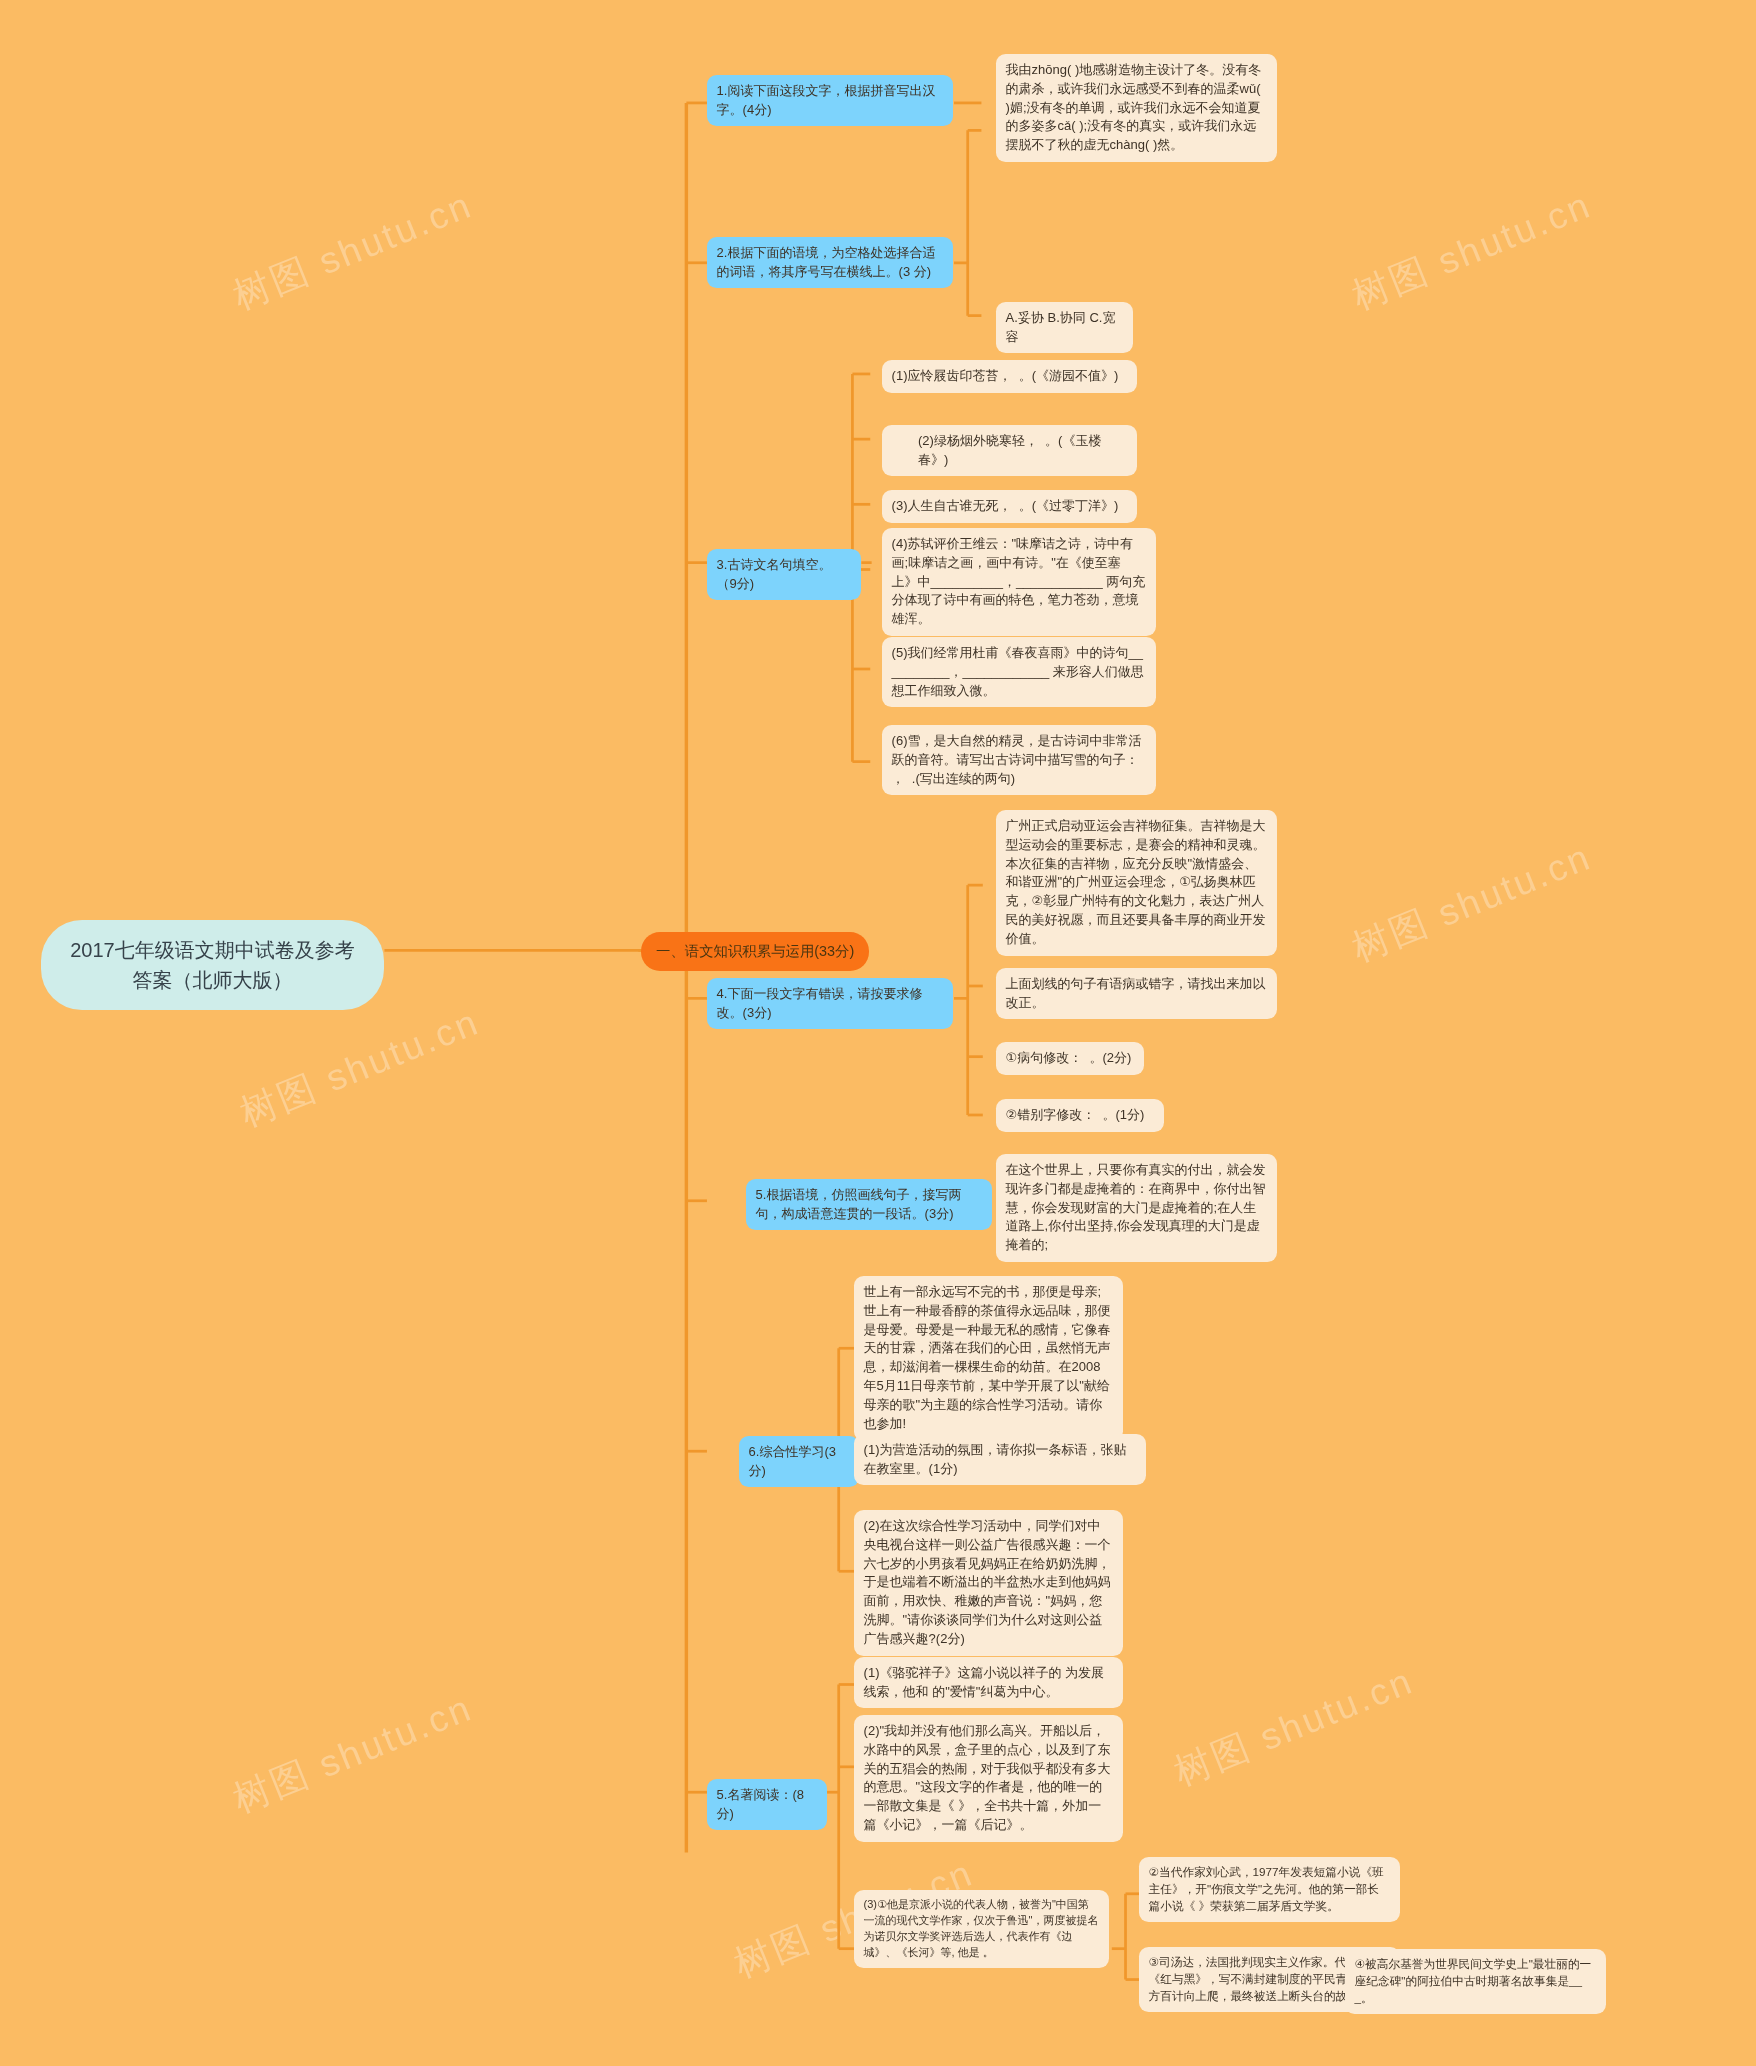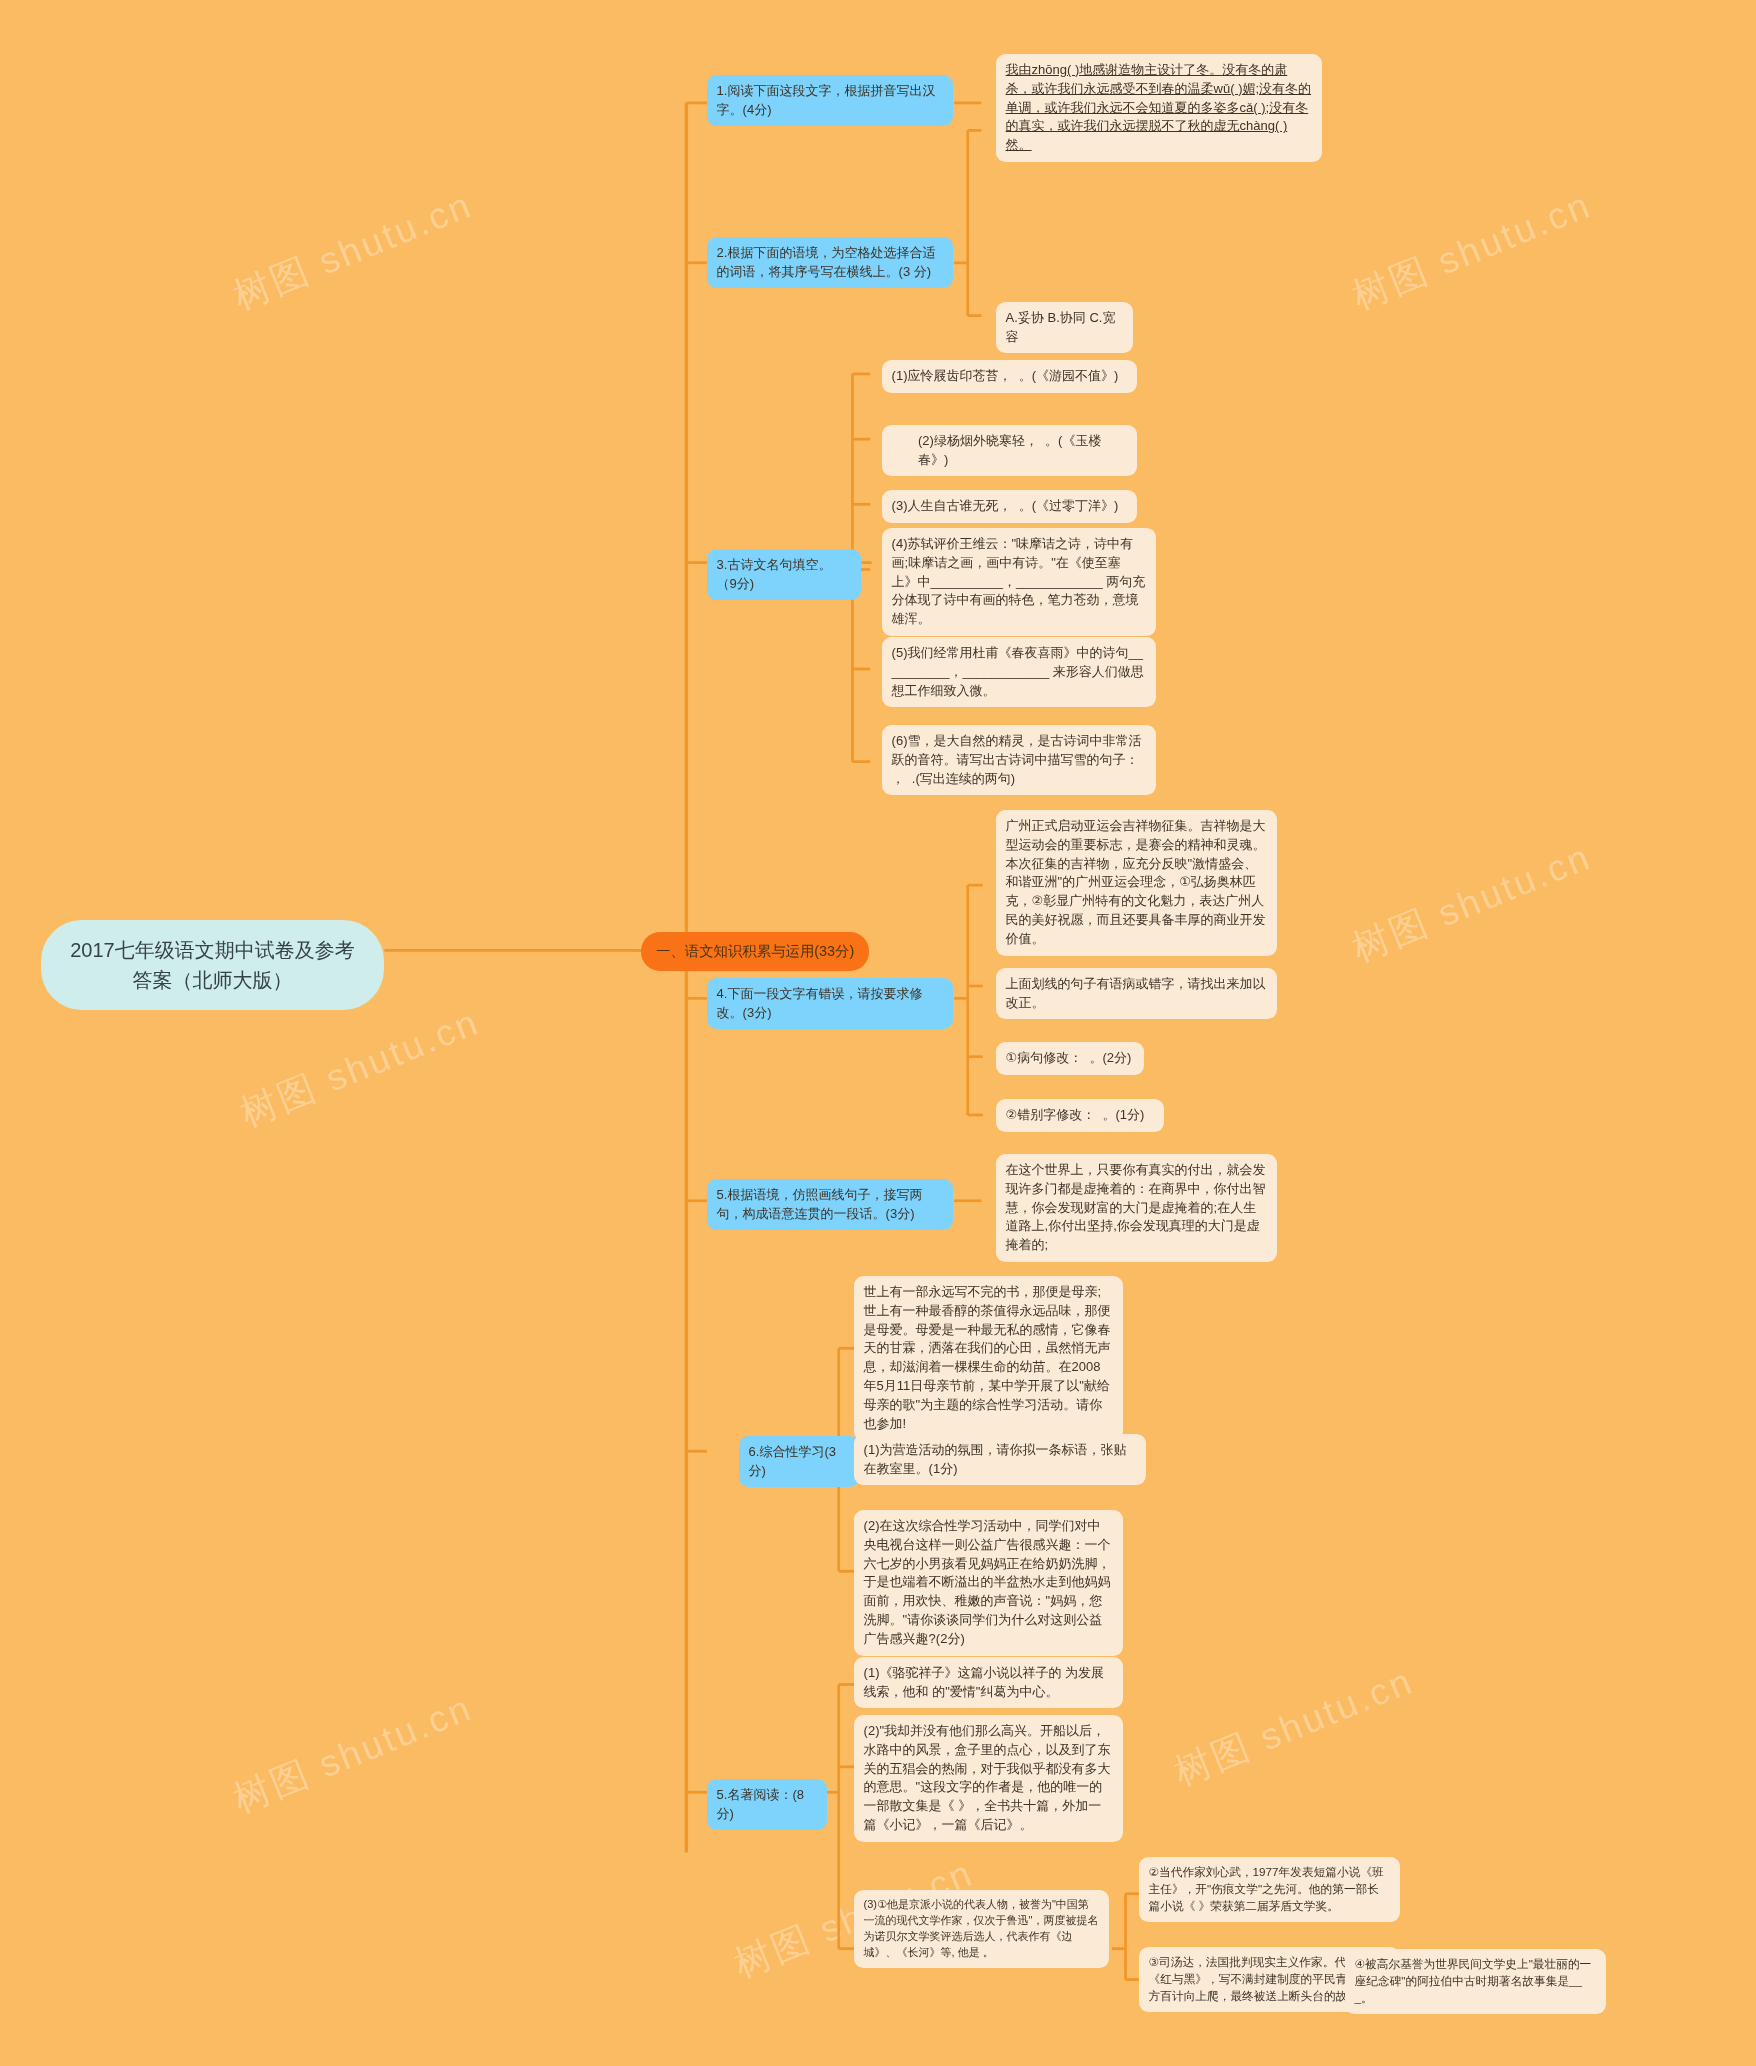--- a/index.html
+++ b/index.html
@@ -139,40 +139,40 @@
 
       <path d="M1900,2885 H 1960"></path>
     </g>
   </svg>
 
   <div class="node root" style="left:41px; top:920px; width:343px;">2017七年级语文期中试卷及参考答案（北师大版）</div>
 
   <div class="node lvl1" style="left:806px; top:932px; transform:translateX(-165px);">一、语文知识积累与运用(33分)</div>
 
   <div class="node lvl2" style="left:707px; top:75px; width:246px;">1.阅读下面这段文字，根据拼音写出汉字。(4分)</div>
-  <div class="node lvl3" style="left:996px; top:54px; width:326px;text-decoration:underline;">我由zhōng( )地感谢造物主设计了冬。没有冬的肃杀，或许我们永远感受不到春的温柔wǔ( )媚;没有冬的单调，或许我们永远不会知道夏的多姿多cǎ( );没有冬的真实，或许我们永远摆脱不了秋的虚无chàng( )然。</div>
+  <div class="node lvl3" style="left:996px; top:54px; width:281px;">我由zhōng( )地感谢造物主设计了冬。没有冬的肃杀，或许我们永远感受不到春的温柔wǔ( )媚;没有冬的单调，或许我们永远不会知道夏的多姿多cǎ( );没有冬的真实，或许我们永远摆脱不了秋的虚无chàng( )然。</div>
 
   <div class="node lvl2" style="left:707px; top:237px; width:246px;">2.根据下面的语境，为空格处选择合适的词语，将其序号写在横线上。(3 分)</div>
   <div class="node lvl3" style="left:996px; top:302px; width:137px;">A.妥协 B.协同 C.宽容</div>
 
   <div class="node lvl2" style="left:707px; top:549px; width:154px;">3.古诗文名句填空。（9分)</div>
   <div class="node lvl3" style="left:882px; top:360px; width:255px;">(1)应怜屐齿印苍苔，  。(《游园不值》)</div>
   <div class="node lvl3" style="left:882px; top:425px; width:255px;padding-left:36px;">(2)绿杨烟外晓寒轻，  。(《玉楼春》)</div>
   <div class="node lvl3" style="left:882px; top:490px; width:255px;">(3)人生自古谁无死，  。(《过零丁洋》)</div>
   <div class="node lvl3" style="left:882px; top:528px; width:274px;">(4)苏轼评价王维云："味摩诘之诗，诗中有画;味摩诘之画，画中有诗。"在《使至塞上》中__________，____________ 两句充分体现了诗中有画的特色，笔力苍劲，意境雄浑。</div>
   <div class="node lvl3" style="left:882px; top:637px; width:274px;">(5)我们经常用杜甫《春夜喜雨》中的诗句__________，____________ 来形容人们做思想工作细致入微。</div>
   <div class="node lvl3" style="left:882px; top:725px; width:274px;">(6)雪，是大自然的精灵，是古诗词中非常活跃的音符。请写出古诗词中描写雪的句子：  ，  .(写出连续的两句)</div>
 
   <div class="node lvl2" style="left:707px; top:978px; width:246px;">4.下面一段文字有错误，请按要求修改。(3分)</div>
   <div class="node lvl3" style="left:996px; top:810px; width:281px;">广州正式启动亚运会吉祥物征集。吉祥物是大型运动会的重要标志，是赛会的精神和灵魂。本次征集的吉祥物，应充分反映"激情盛会、和谐亚洲"的广州亚运会理念，①弘扬奥林匹克，②彰显广州特有的文化魁力，表达广州人民的美好祝愿，而且还要具备丰厚的商业开发价值。</div>
   <div class="node lvl3" style="left:996px; top:968px; width:281px;">上面划线的句子有语病或错字，请找出来加以改正。</div>
   <div class="node lvl3" style="left:996px; top:1042px; width:148px;">①病句修改：  。(2分)</div>
   <div class="node lvl3" style="left:996px; top:1099px; width:168px;">②错别字修改：  。(1分)</div>
 
-  <div class="node lvl2" style="left:707px; top:1179px; width:246px;">5.根据语境，仿照画线句子，接写两句，构成语意连贯的一段话。(3分)</div>
+  <div class="node lvl2" style="left:746px; top:1179px; width:246px;">5.根据语境，仿照画线句子，接写两句，构成语意连贯的一段话。(3分)</div>
   <div class="node lvl3" style="left:996px; top:1154px; width:281px;">在这个世界上，只要你有真实的付出，就会发现许多门都是虚掩着的：在商界中，你付出智慧，你会发现财富的大门是虚掩着的;在人生道路上,你付出坚持,你会发现真理的大门是虚掩着的;</div>
 
   <div class="node lvl2" style="left:707px; top:1436px; width:120px;margin-left:32px;">6.综合性学习(3分)</div>
   <div class="node lvl3" style="left:854px; top:1276px; width:269px;">世上有一部永远写不完的书，那便是母亲;世上有一种最香醇的茶值得永远品味，那便是母爱。母爱是一种最无私的感情，它像春天的甘霖，洒落在我们的心田，虽然悄无声息，却滋润着一棵棵生命的幼苗。在2008年5月11日母亲节前，某中学开展了以"献给母亲的歌"为主题的综合性学习活动。请你也参加!</div>
   <div class="node lvl3" style="left:854px; top:1434px; width:292px;">(1)为营造活动的氛围，请你拟一条标语，张贴在教室里。(1分)</div>
   <div class="node lvl3" style="left:854px; top:1510px; width:269px;">(2)在这次综合性学习活动中，同学们对中央电视台这样一则公益广告很感兴趣：一个六七岁的小男孩看见妈妈正在给奶奶洗脚，于是也端着不断溢出的半盆热水走到他妈妈面前，用欢快、稚嫩的声音说："妈妈，您洗脚。"请你谈谈同学们为什么对这则公益广告感兴趣?(2分)</div>
 
   <div class="node lvl2" style="left:707px; top:1779px; width:120px;">5.名著阅读：(8分)</div>
   <div class="node lvl3" style="left:854px; top:1657px; width:269px;">(1)《骆驼祥子》这篇小说以祥子的 为发展线索，他和 的"爱情"纠葛为中心。</div>
   <div class="node lvl3" style="left:854px; top:1715px; width:269px;">(2)"我却并没有他们那么高兴。开船以后，水路中的风景，盒子里的点心，以及到了东关的五猖会的热闹，对于我似乎都没有多大的意思。"这段文字的作者是，他的唯一的一部散文集是《 》，全书共十篇，外加一篇《小记》，一篇《后记》。</div>

